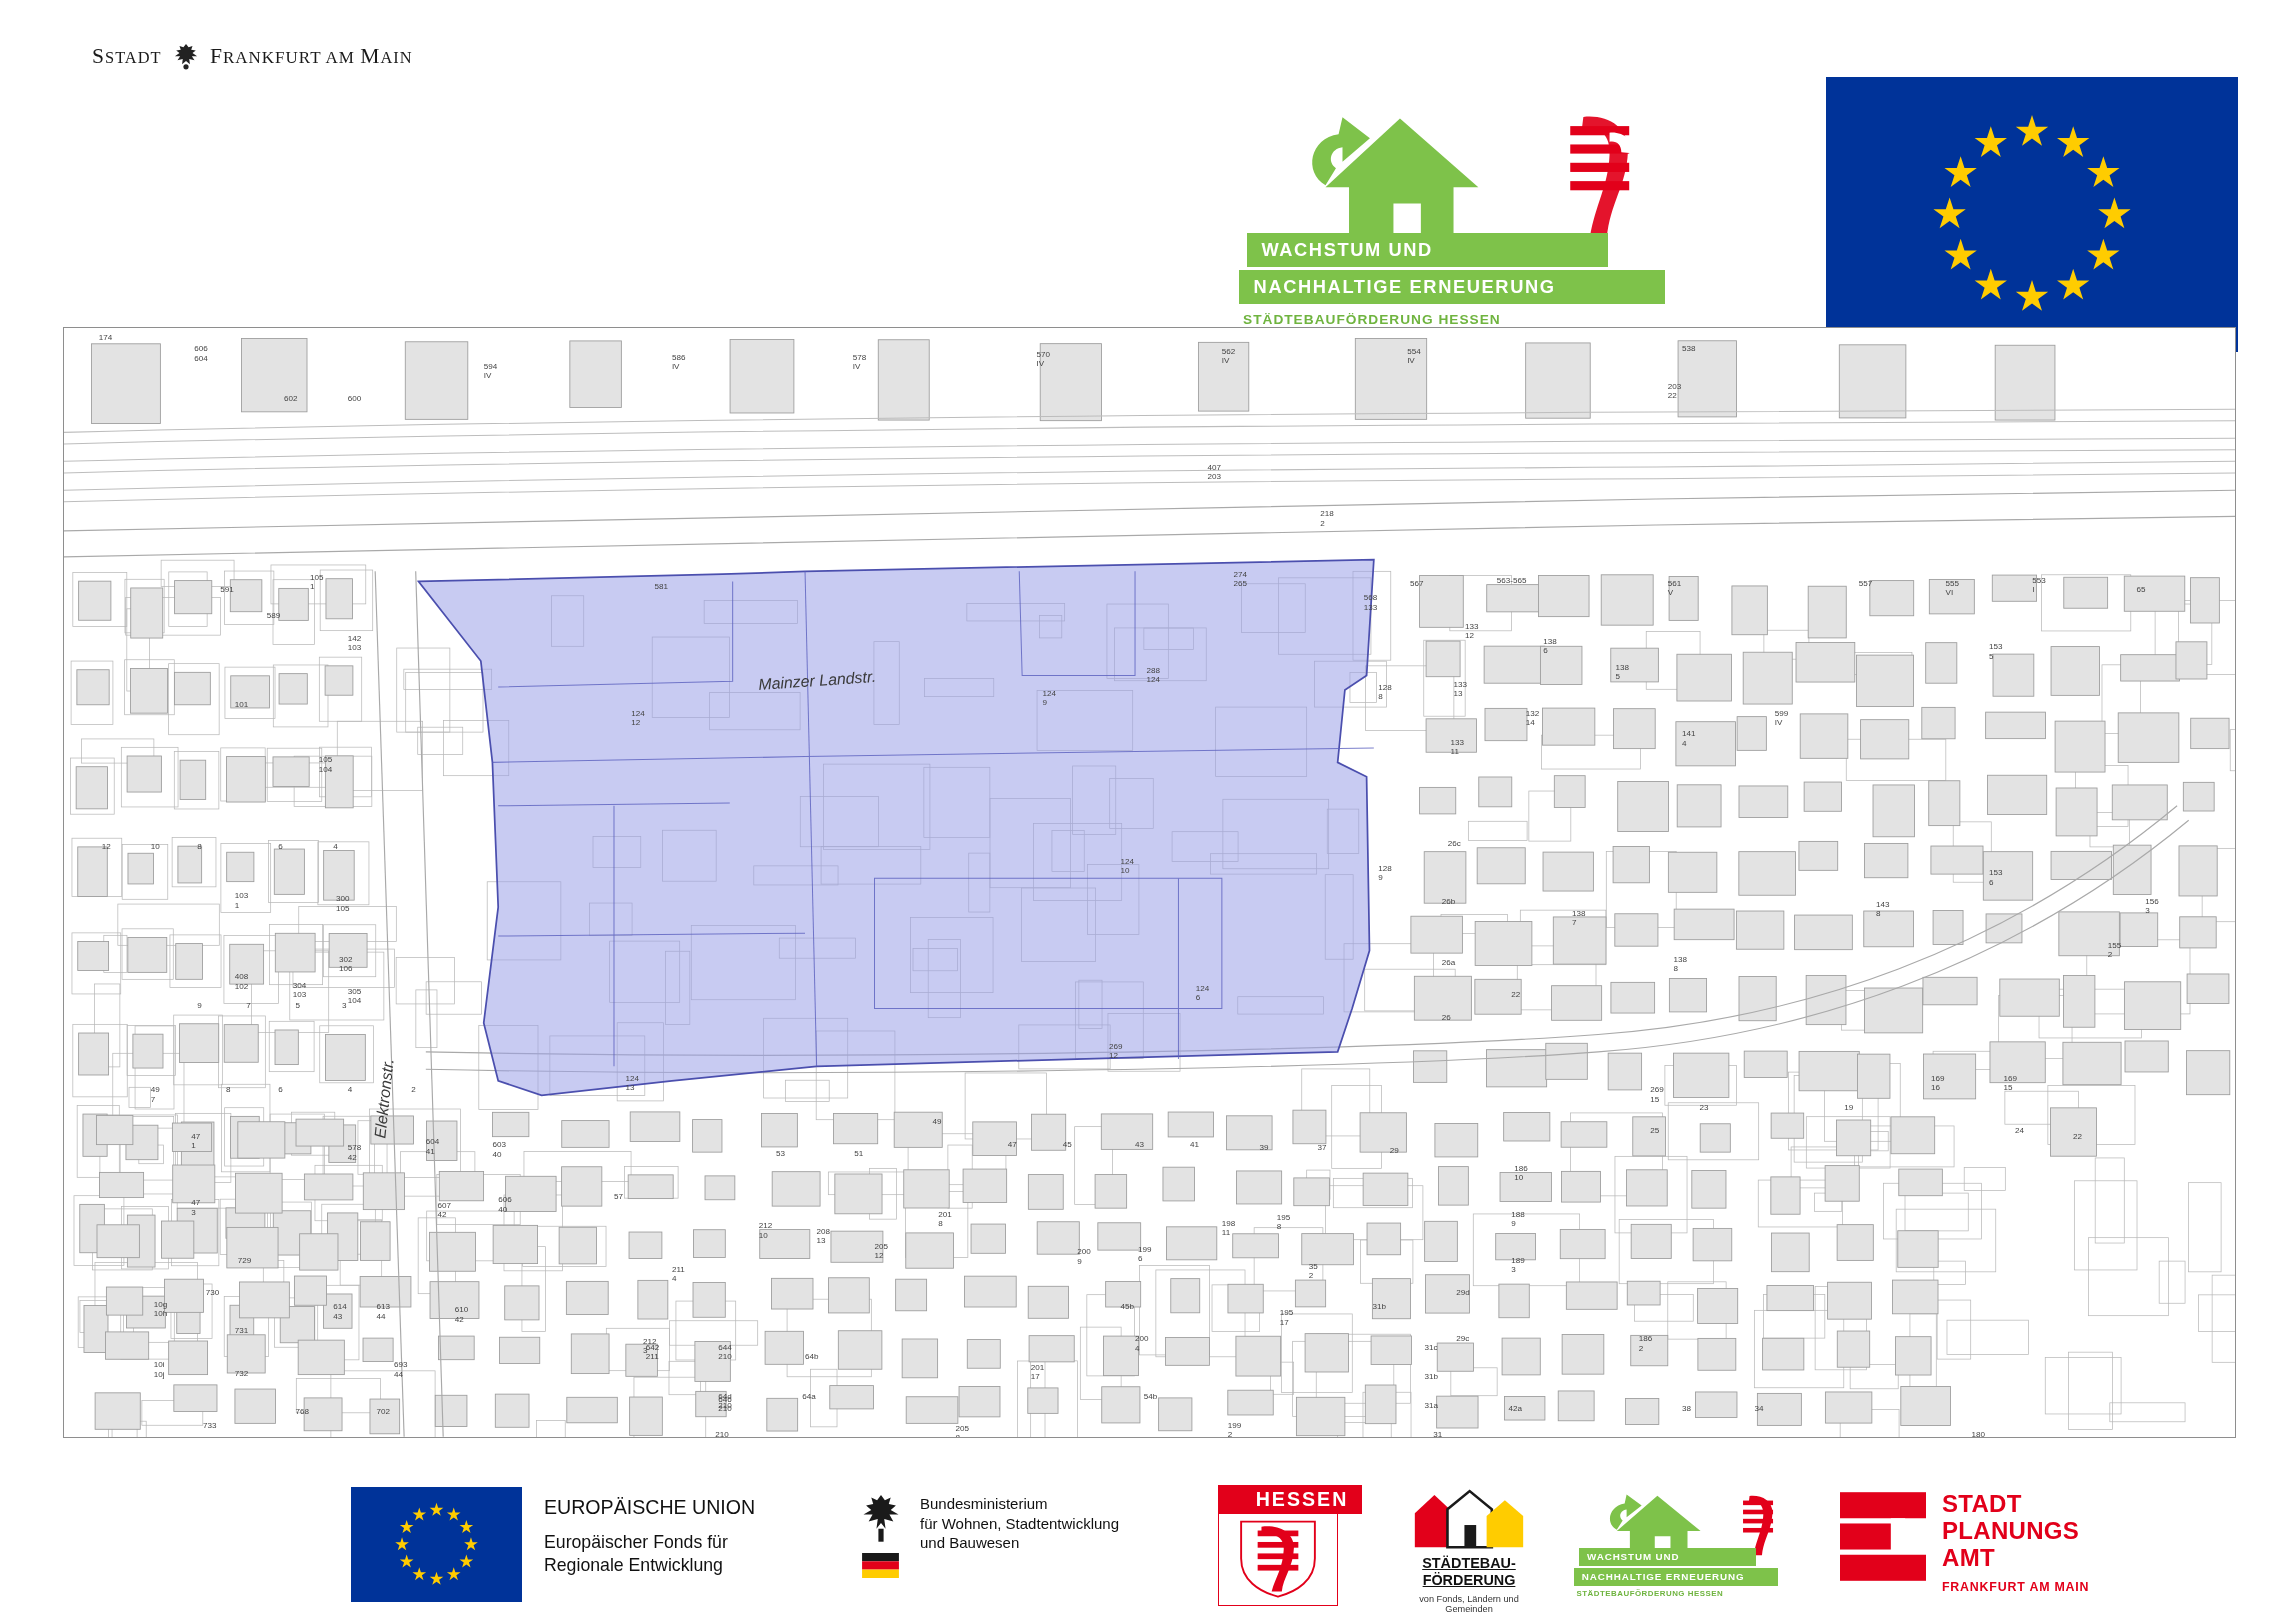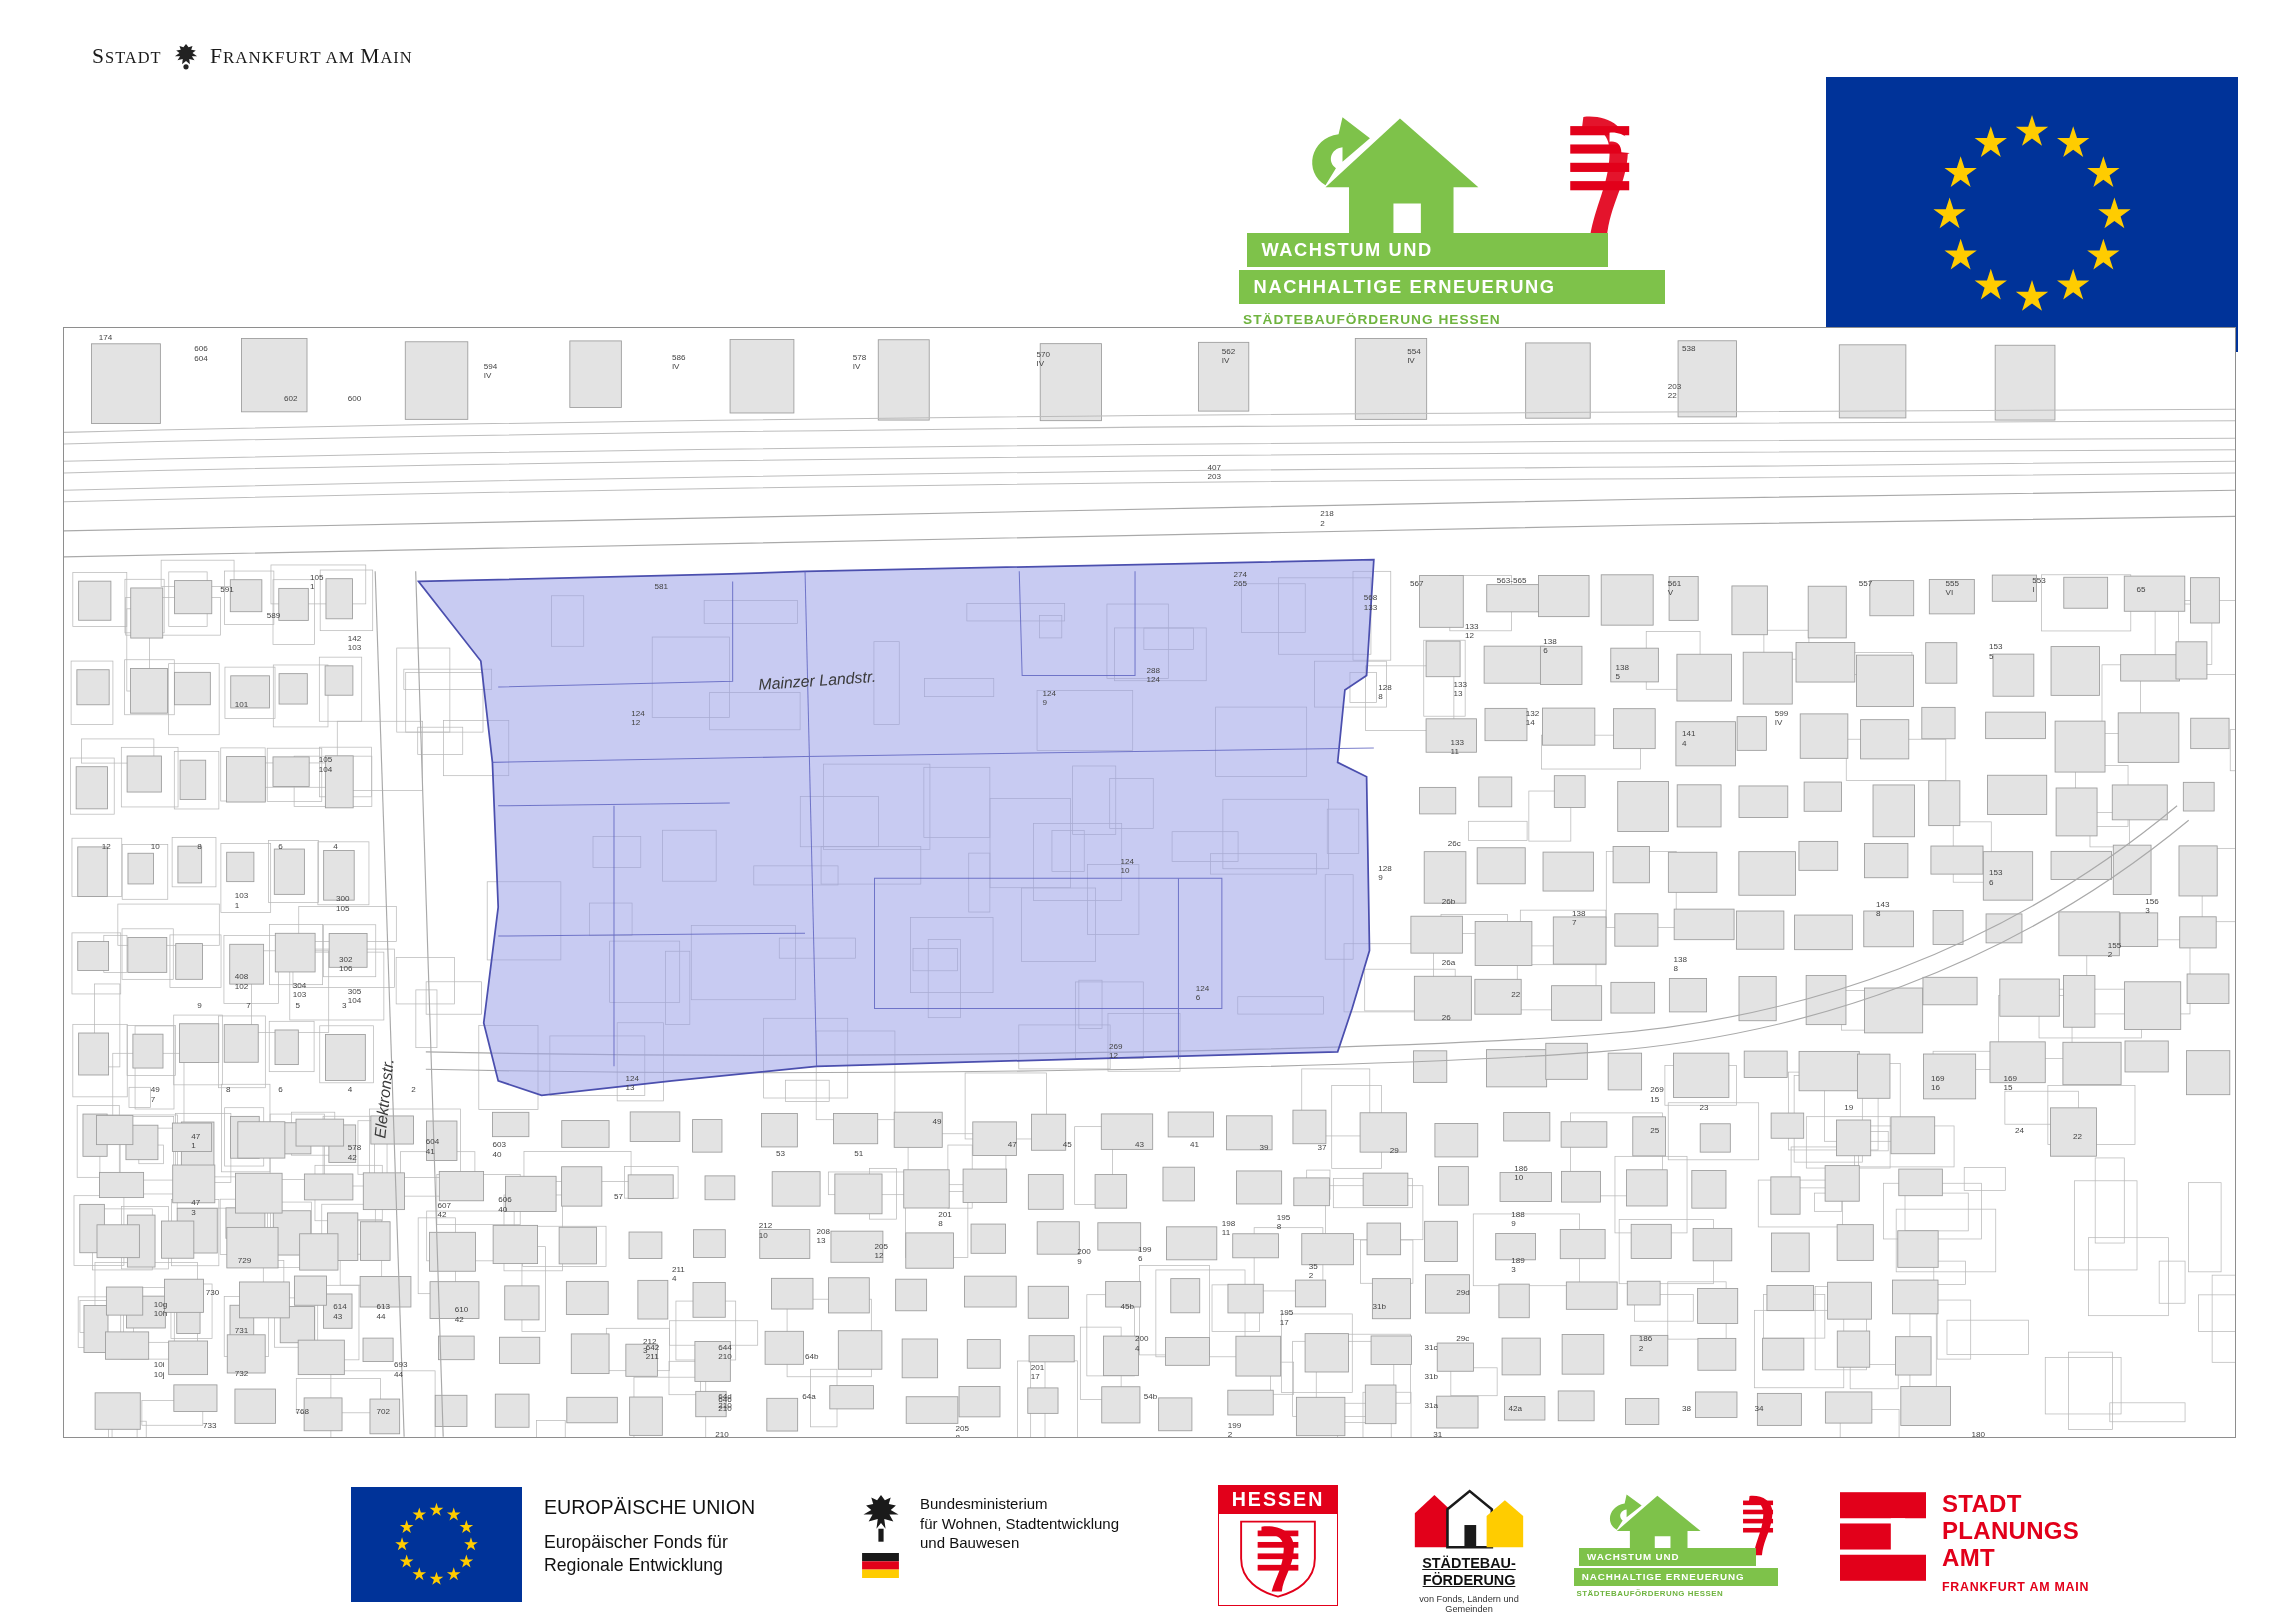--- a/index.html
+++ b/index.html
@@ -148,21 +148,21 @@
   #f-eu-text { left: 544px; top: 31px; width: 275px; }
   #f-eu-text .l1 { font-size: 19.6px; color: #111; margin-bottom: 11.8px; }
   #f-eu-text .l2 { font-size: 17.7px; color: #111; line-height: 1.3; }
 
   #f-bmwsb { left: 857px; top: 25px; width: 340px; height: 111px; }
   #f-bmwsb .eagle-b { position: absolute; left: 0; top: 1.3px; width: 48px; height: 56px; }
   #f-bmwsb .flag-b { position: absolute; left: 5.2px; top: 63px; width: 37px; height: 25px; }
   #f-bmwsb .txt { position: absolute; left: 63px; top: 3.9px; font-size: 15px; line-height: 1.32; color: #111; }
 
   #f-hessen { left: 1218px; top: 19.6px; width: 120px; height: 122px; }
-  #f-hessen .hbar { width: 120px; height: 29px; background: #e2001a; color: #fff; font-weight: bold; font-size: 19.6px; letter-spacing: 2px; display:flex; align-items:center; justify-content:center; }
+  #f-hessen .hbar { width: 120px; height: 29px; background: #e2001a; color: #fff; font-weight: bold; font-size: 19.6px; letter-spacing: 2px; display:flex; align-items:center; justify-content:center;padding-left:24px; }
   #f-hessen .hshield { width: 120px; height: 92px; background: #ffffff; border: 1.3px solid #e2001a; border-top: none; box-sizing: border-box; position: relative; }
 
   #f-staedtebau { left: 1387px; top: 22px; width: 164px; height: 120px; }
   #f-staedtebau .houses { position: relative; width: 124px; height: 63px; margin: 0 auto 5.2px; }
   #f-staedtebau .txt1 { text-align: center; font-size: 14.4px; font-weight: bold; color: #111; line-height: 1.2; text-decoration: underline; }
   #f-staedtebau .txt2 { text-align: center; font-size: 9.2px; color: #333; margin-top: 3.9px; }
 
   #f-hessen-green { left: 1570px; top: 27.5px; width: 275px; height: 111px; }
   #f-hessen-green .green-band {
     position: absolute; background: #7ec24a; color: #fff; font-weight: bold;

